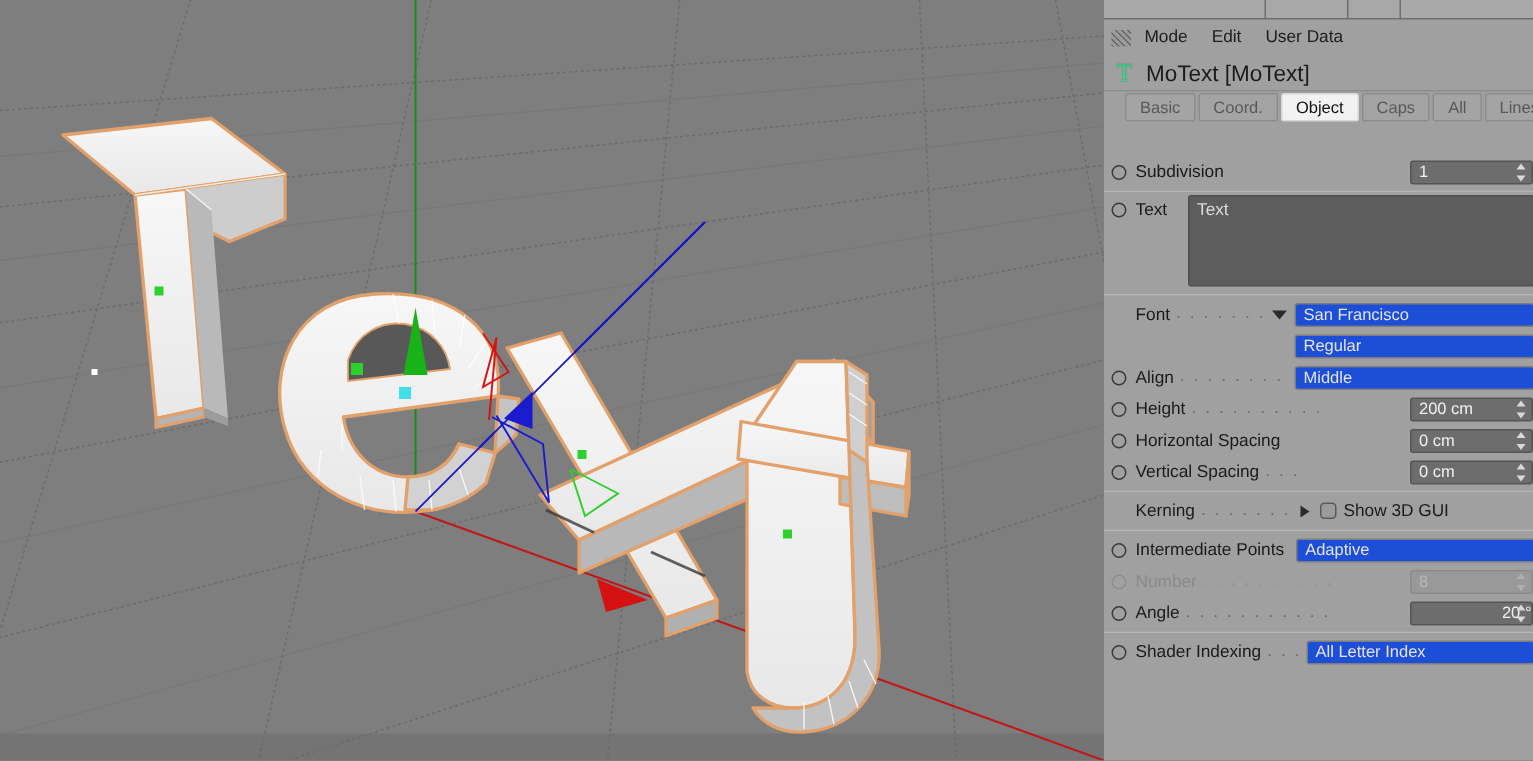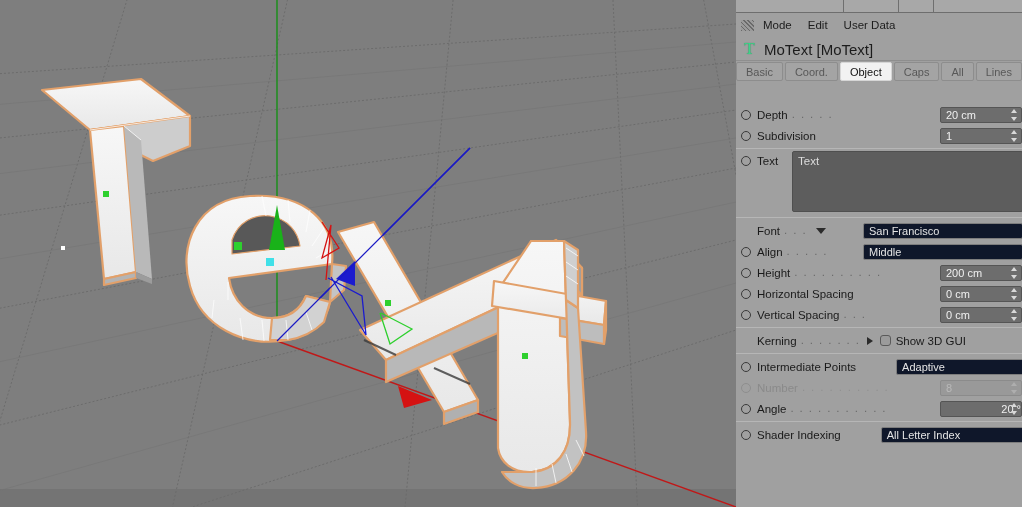--- a/index.html
+++ b/index.html
@@ -33,21 +33,21 @@
 
   .objrow { position:absolute; left:0; top:38px; width:286px; height:23px;
             background:#a0a0a0; display:flex; align-items:center;
             border-bottom:1px solid #8e8e8e; }
   .objrow .ticon { width:15px; height:16px; margin-left:6px; margin-right:7px;
              font-family:"Liberation Serif", serif; font-size:17px; line-height:15px;
              color:#3fd389; text-shadow:0 0 1px #1d7f4f; font-weight:400; text-align:center;}
   .objrow .otitle { font-size:15px; color:#1c1c1c; }
 
   .tabs { position:absolute; left:0; top:62px; width:286px; height:19px;
-          background:#a0a0a0; display:flex; align-items:stretch; padding-left:0; }
+          background:#a0a0a0; display:flex; align-items:stretch; padding-left:14px; }
   .tabs .tab { font-size:11px; color:#585858; display:flex; align-items:center;
                justify-content:center; padding:0 9px; margin-right:2px;
                background:#a4a4a4; border:1px solid #8d8d8d; border-radius:2px;
                cursor:default; white-space:nowrap; }
   .tabs .tab.active { background:#f2f2f2; color:#111; border-color:#d6d6d6; }
 
   .secthead { position:absolute; left:0; width:286px; height:15px;
               background:#6d6d6d; color:#e8e8e8; font-size:10.5px; font-weight:bold;
               display:flex; align-items:center; padding-left:5px; letter-spacing:.1px; }
 
@@ -59,21 +59,21 @@
   .radio.dim { border-color:#8e8e8e; }
   .lbl { font-size:11.5px; color:#1a1a1a; white-space:nowrap; }
   .lbl.dim { color:#8a8a8a; }
   .dots { flex:1; overflow:hidden; white-space:nowrap; color:#6a6a6a; font-size:11.5px;
           margin:0 4px; letter-spacing:1.4px; line-height:11px; }
   .dots.dim { color:#909090; }
 
   .field { height:16px; background:#6d6d6d; border:1px solid #555;
            border-radius:2px; display:flex; align-items:center; position:relative;
            color:#f0f0f0; font-size:11px; padding-left:5px; flex:0 0 auto; }
-  .field.flat { background:#0f172a; border-color:#7d7d7d; color:#e4e4e4;margin-left:32px; }
+  .field.flat { background:#1d4ed8; border-color:#7d7d7d; color:#e4e4e4; }
   .field.dim { background:#999; border-color:#8b8b8b; color:#b9b9b9; }
   .spin { position:absolute; right:3px; top:1px; width:9px; height:12px;
           display:flex; flex-direction:column; justify-content:space-between;
           align-items:center; }
   .spin i { display:block; width:0;height:0; border-left:3.5px solid transparent;
             border-right:3.5px solid transparent; }
   .spin i.up { border-bottom:4px solid #d9d9d9; }
   .spin i.dn { border-top:4px solid #d9d9d9; }
   .spin.dim i.up { border-bottom-color:#aeaeae; }
   .spin.dim i.dn { border-top-color:#aeaeae; }
@@ -275,32 +275,20 @@
       <div class="tab active">Object</div>
       <div class="tab">Caps</div>
       <div class="tab">All</div>
       <div class="tab">Lines</div>
 
     </div>
 
 
     <div class="body">
 
-      <div class="row">
-        <div class="radio"></div>
-        <div class="lbl">Depth</div>
-        <div class="dots">. . . . .</div>
-        <div class="field" style="width:82px;margin-right:auto;">
-          <span>20 cm</span>
-          <span class="spin">
-              <i class="up"></i>
-              <i class="dn"></i>
-            </span>
-        </div>
-      </div>
 
       <div class="row">
         <div class="radio"></div>
         <div class="lbl">Subdivision</div>
         <div class="dots"></div>
         <div class="field" style="width:82px;margin-right:auto;">
           <span>1</span>
           <span class="spin">
               <i class="up"></i>
               <i class="dn"></i>
@@ -323,20 +311,26 @@
       <div class="row">
         <div style="width:16px;"></div>
         <div class="lbl">Font</div>
         <div class="dots">. . . . . . . . . .</div>
         <div class="arrowD" style="margin-right:5px;"></div>
         <div class="field flat" style="width:160px;margin-right:-1px;">
           <span>San Francisco</span>
         </div>
       </div>
 
+      <div class="row">
+        <div style="flex:1;"></div>
+        <div class="field flat" style="width:160px;margin-right:-1px;">
+          <span>Regular</span>
+        </div>
+      </div>
 
       <div class="row">
         <div class="radio"></div>
         <div class="lbl">Align</div>
         <div class="dots">. . . . . . . . . . . .</div>
         <div class="field flat" style="width:160px;margin-right:-1px;">
           <span>Middle</span>
         </div>
       </div>
 

